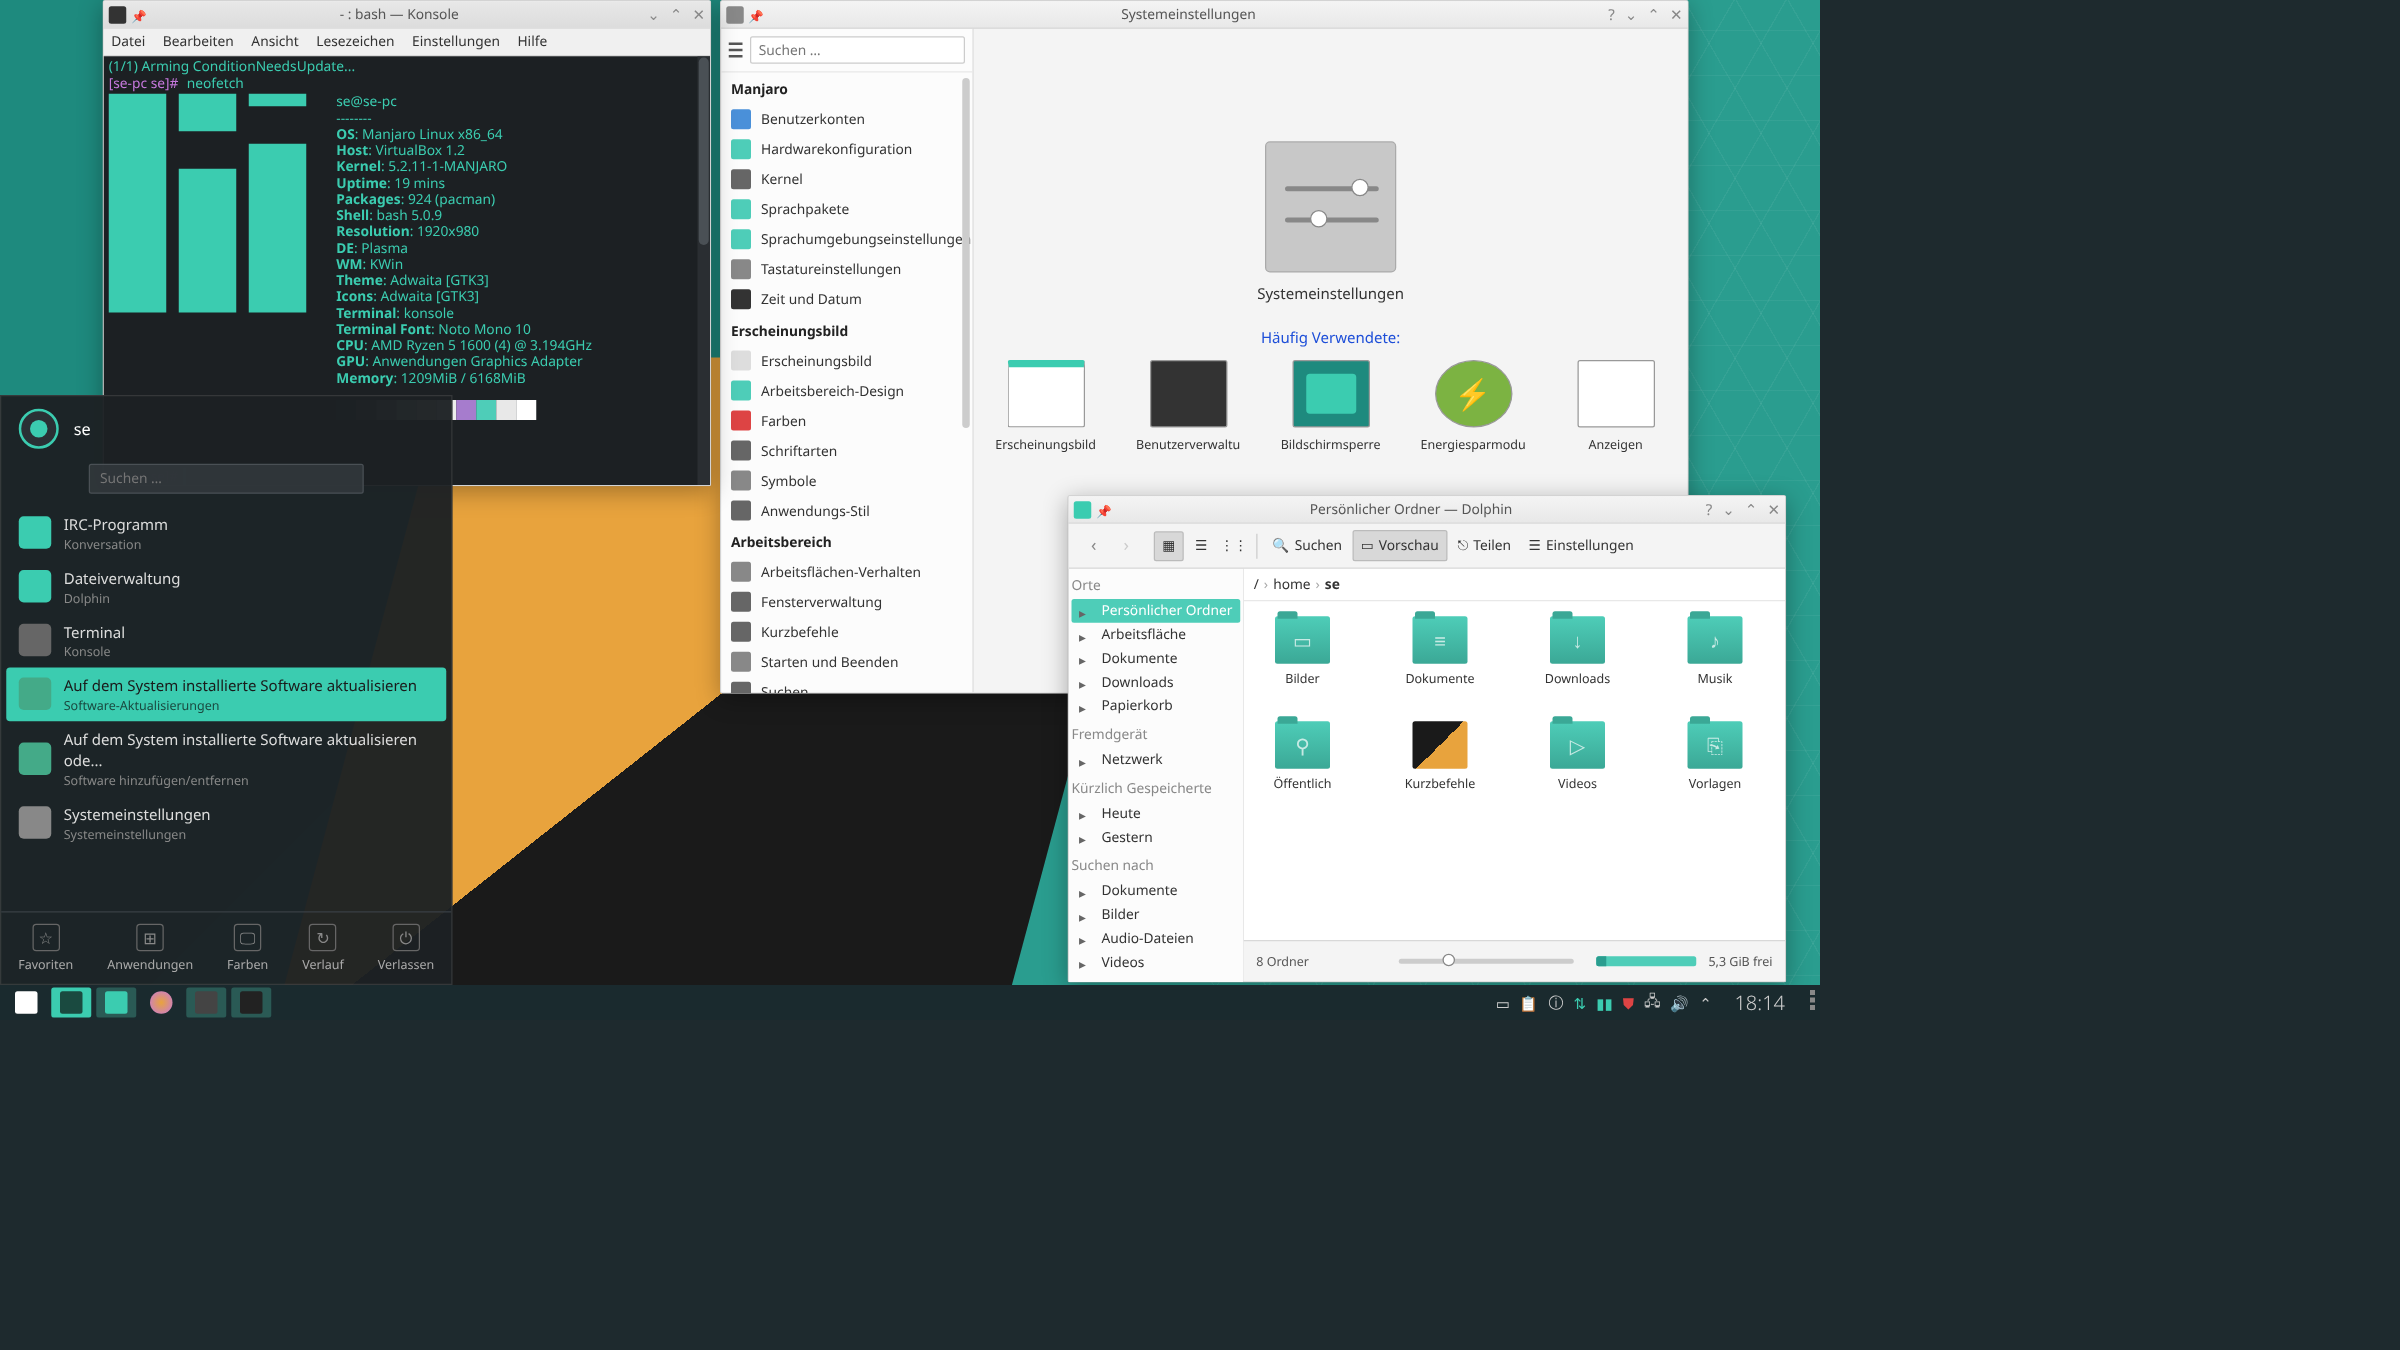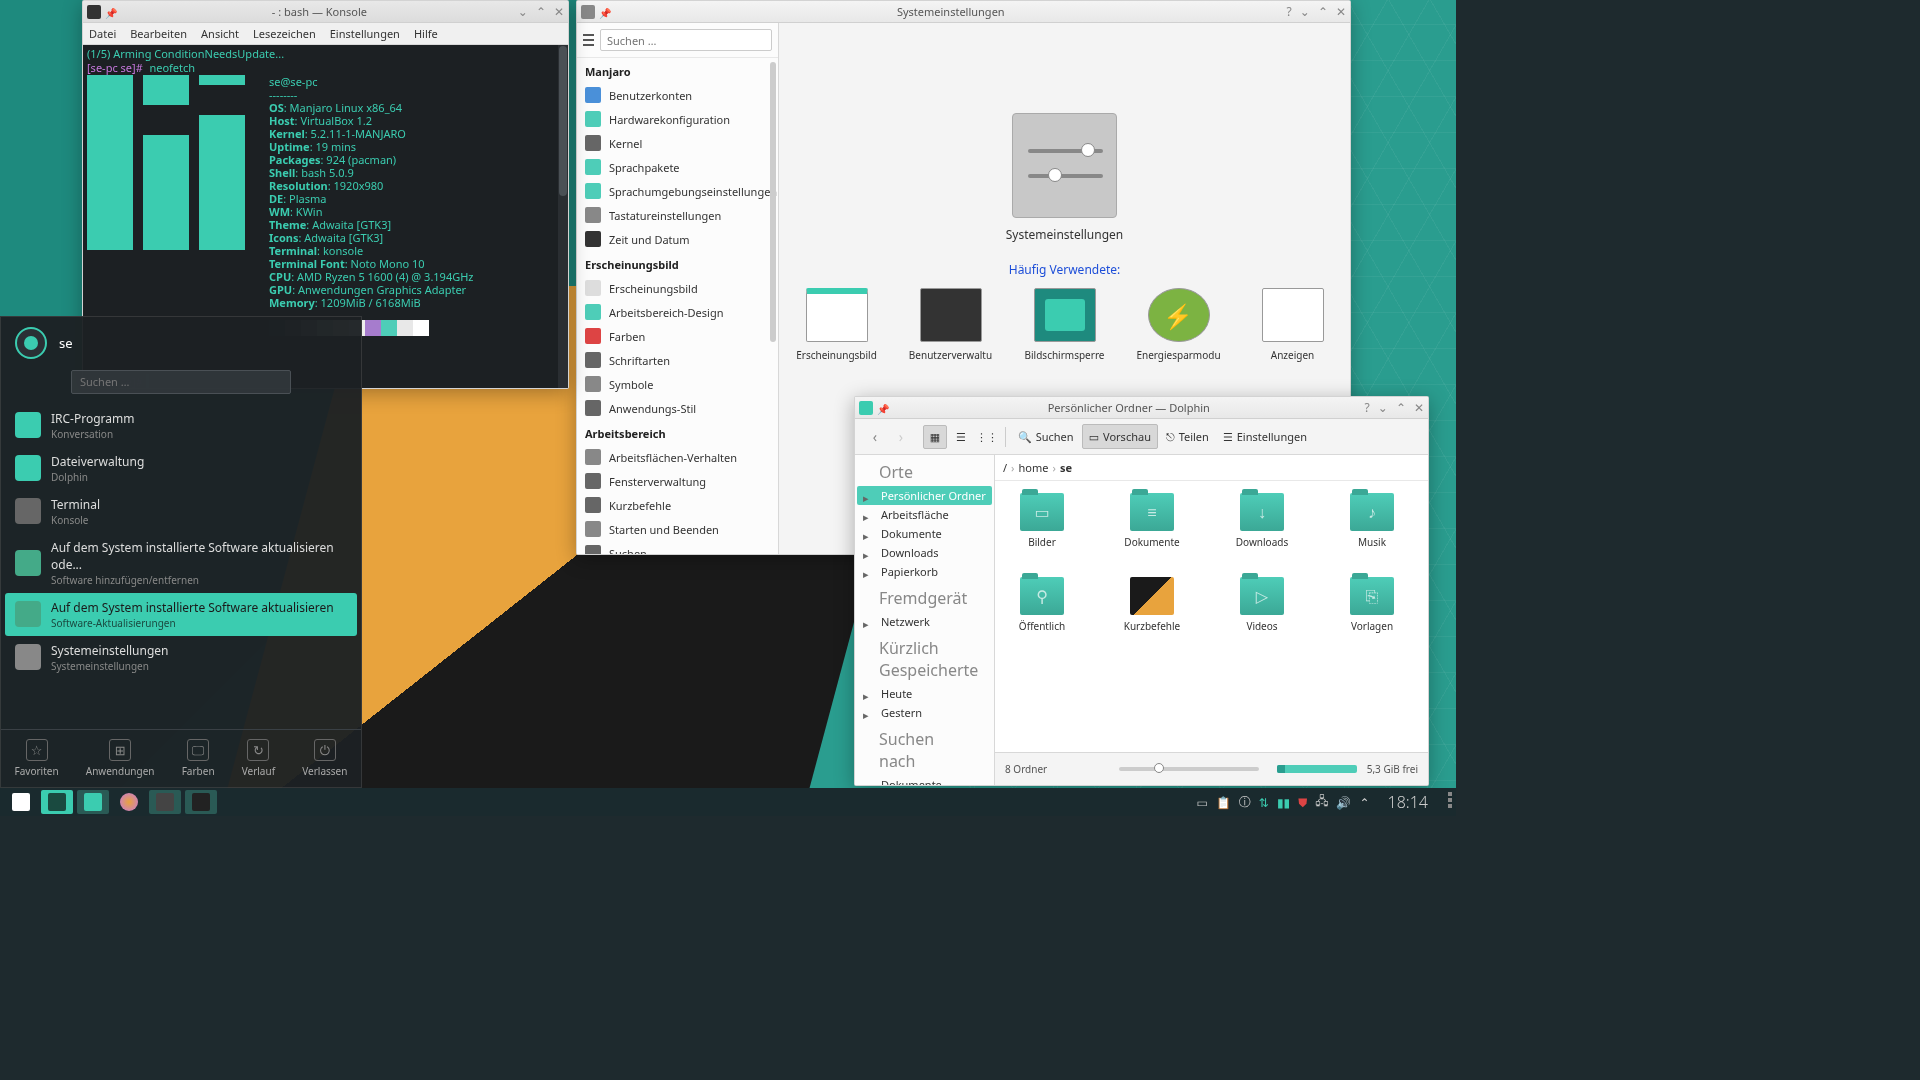--- a/index.html
+++ b/index.html
@@ -65,21 +65,21 @@
 .dolphin { left: 854px; top: 396px; width: 575px; height: 390px; z-index: 6; }
 .dolphin-toolbar { height: 36px; border-bottom: 1px solid #d8d8d8; display: flex; align-items: center; padding: 0 8px; gap: 2px; font-size: 11px; color: #333; background: #f4f4f4; }
 .tb-btn { display: flex; align-items: center; gap: 4px; padding: 4px 6px; border-radius: 2px; cursor: pointer; }
 .tb-btn.active { background: #d8d8d8; border: 1px solid #bbb; }
 .tb-sep { width: 1px; height: 20px; background: #ccc; margin: 0 4px; }
 .nav-arrow { width: 24px; height: 24px; display: flex; align-items: center; justify-content: center; color: #888; cursor: pointer; font-size: 14px; }
 .view-btn { width: 24px; height: 24px; display: flex; align-items: center; justify-content: center; cursor: pointer; border: 1px solid transparent; border-radius: 2px; }
 .view-btn.active { background: #d8d8d8; border-color: #bbb; }
 .dolphin-body { flex: 1; display: flex; overflow: hidden; }
 .dolphin-places { width: 140px; border-right: 1px solid #d8d8d8; background: #fcfcfc; font-size: 11px; color: #333; overflow-y: auto; padding-bottom: 4px; }
-.places-cat { padding: 6px 24px 3px; color: #888; font-size: 16px; }
+.places-cat { padding: 6px 2px 3px; color: #888; font-size: 11px; }
 .places-item { display: flex; align-items: center; gap: 6px; padding: 2px 8px; cursor: pointer; }
 .places-item.sel { background: #4ecdb8; color: #fff; border-radius: 2px; margin: 0 2px; padding: 2px 6px; }
 .places-item .pi-icon { width: 12px; height: 12px; color: #666; flex-shrink: 0; }
 .dolphin-main { flex: 1; display: flex; flex-direction: column; background: #fff; }
 .breadcrumb { height: 26px; border-bottom: 1px solid #e8e8e8; display: flex; align-items: center; padding: 0 8px; font-size: 11px; color: #333; gap: 4px; }
 .breadcrumb .sep { color: #aaa; }
 .folder-grid { flex: 1; display: flex; flex-wrap: wrap; align-content: flex-start; padding: 12px; gap: 28px 40px; }
 .folder-item { width: 70px; display: flex; flex-direction: column; align-items: center; cursor: pointer; }
 .folder-icon { width: 44px; height: 38px; background: linear-gradient(#4ecdb8, #3ba896); border-radius: 2px; position: relative; margin-bottom: 4px; }
 .folder-icon::before { content: ''; position: absolute; top: -4px; left: 2px; width: 16px; height: 6px; background: #3ba896; border-radius: 2px 2px 0 0; }
@@ -149,21 +149,21 @@
     </div>
   </div>
   <div class="menubar">
     <span>Datei</span>
     <span>Bearbeiten</span>
     <span>Ansicht</span>
     <span>Lesezeichen</span>
     <span>Einstellungen</span>
     <span>Hilfe</span>
   </div>
-  <div class="term-body"><span class="p1">(1/5) Arming ConditionNeedsUpdate...</span>
+  <div class="term-body"><span class="p1">(1/1) Arming ConditionNeedsUpdate...</span>
 <span class="p2">[se-pc se]#</span> <span class="p1">neofetch</span>
 <div class="term-logo">
   <div class="block" style="left:0;top:0;width:46px;height:175px"></div>
   <div class="block" style="left:56px;top:0;width:46px;height:30px"></div>
   <div class="block" style="left:56px;top:60px;width:46px;height:115px"></div>
   <div class="block" style="left:112px;top:0;width:46px;height:10px"></div>
   <div class="block" style="left:112px;top:40px;width:46px;height:135px"></div>
 </div>
 <div class="term-info"><span class="host">se@se-pc</span>
 <span>--------</span>
@@ -516,32 +516,32 @@
           <div class="li-sub">Dolphin</div>
         </div>
       </div>
       <div class="launcher-item">
         <div class="li-icon" style="background: rgb(102, 102, 102);"></div>
         <div class="li-text">
           <div class="li-title">Terminal</div>
           <div class="li-sub">Konsole</div>
         </div>
       </div>
+      <div class="launcher-item sel">
+        <div class="li-icon" style="background: rgb(68, 170, 136);"></div>
+        <div class="li-text">
+          <div class="li-title">Auf dem System installierte Software aktualisieren</div>
+          <div class="li-sub">Software-Aktualisierungen</div>
+        </div>
+      </div>
       <div class="launcher-item">
         <div class="li-icon" style="background: rgb(68, 170, 136);"></div>
         <div class="li-text">
           <div class="li-title">Auf dem System installierte Software aktualisieren ode...</div>
           <div class="li-sub">Software hinzufügen/entfernen</div>
-        </div>
-      </div>
-      <div class="launcher-item sel">
-        <div class="li-icon" style="background: rgb(68, 170, 136);"></div>
-        <div class="li-text">
-          <div class="li-title">Auf dem System installierte Software aktualisieren</div>
-          <div class="li-sub">Software-Aktualisierungen</div>
         </div>
       </div>
       <div class="launcher-item">
         <div class="li-icon" style="background: rgb(136, 136, 136);"></div>
         <div class="li-text">
           <div class="li-title">Systemeinstellungen</div>
           <div class="li-sub">Systemeinstellungen</div>
         </div>
       </div>
     </div>

